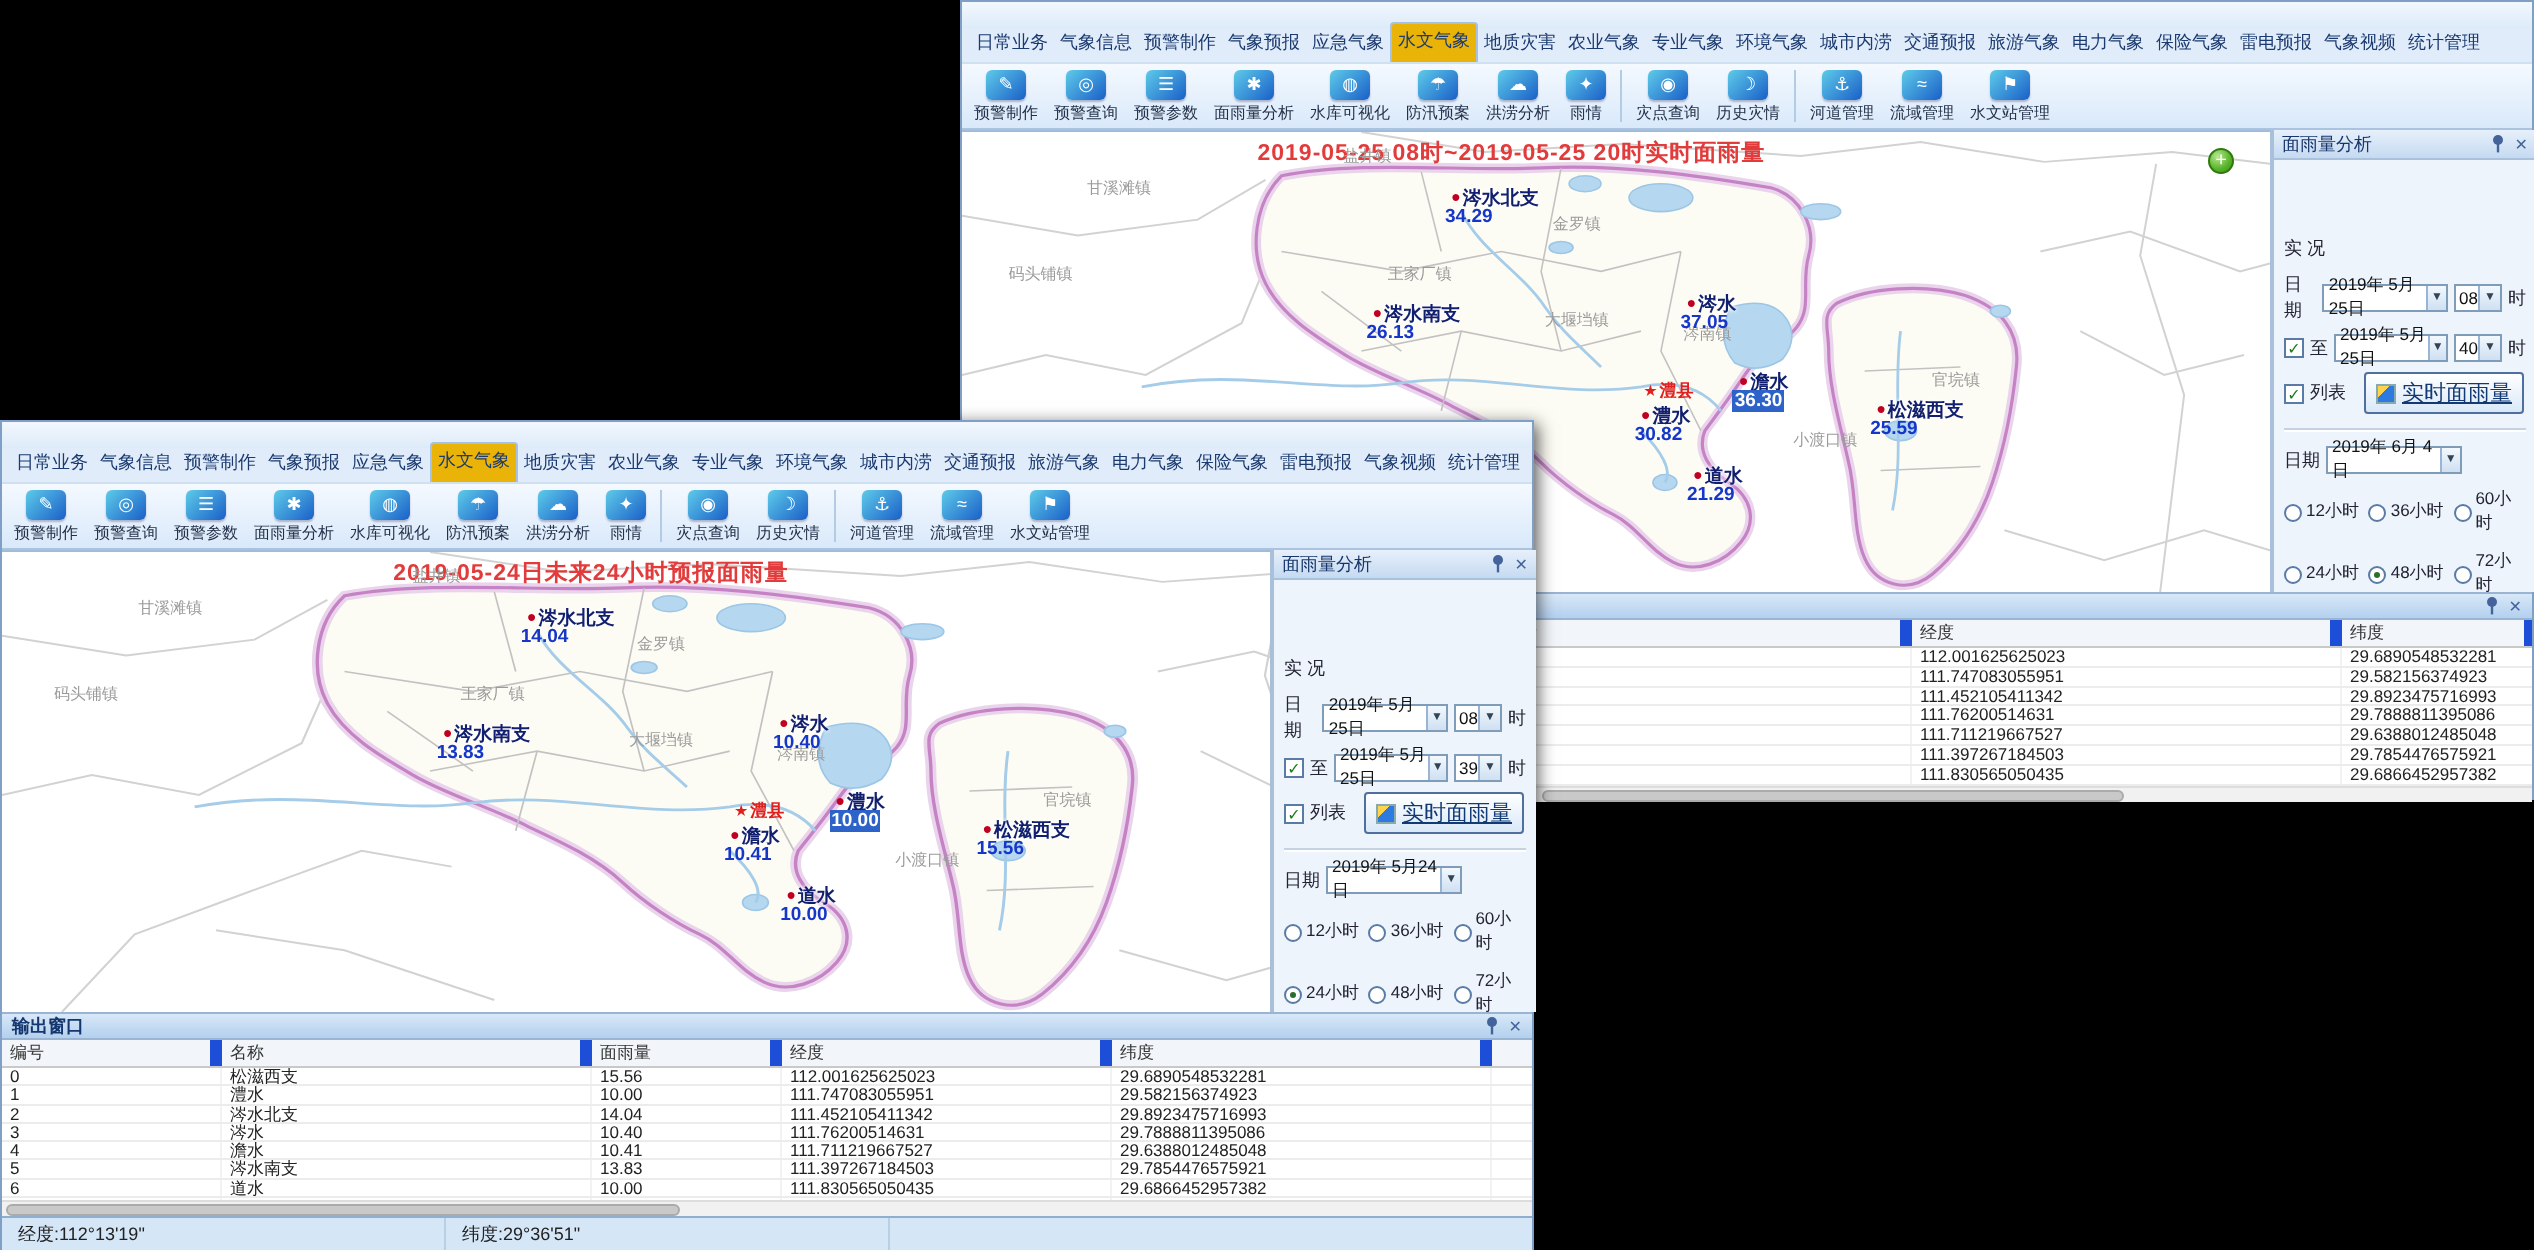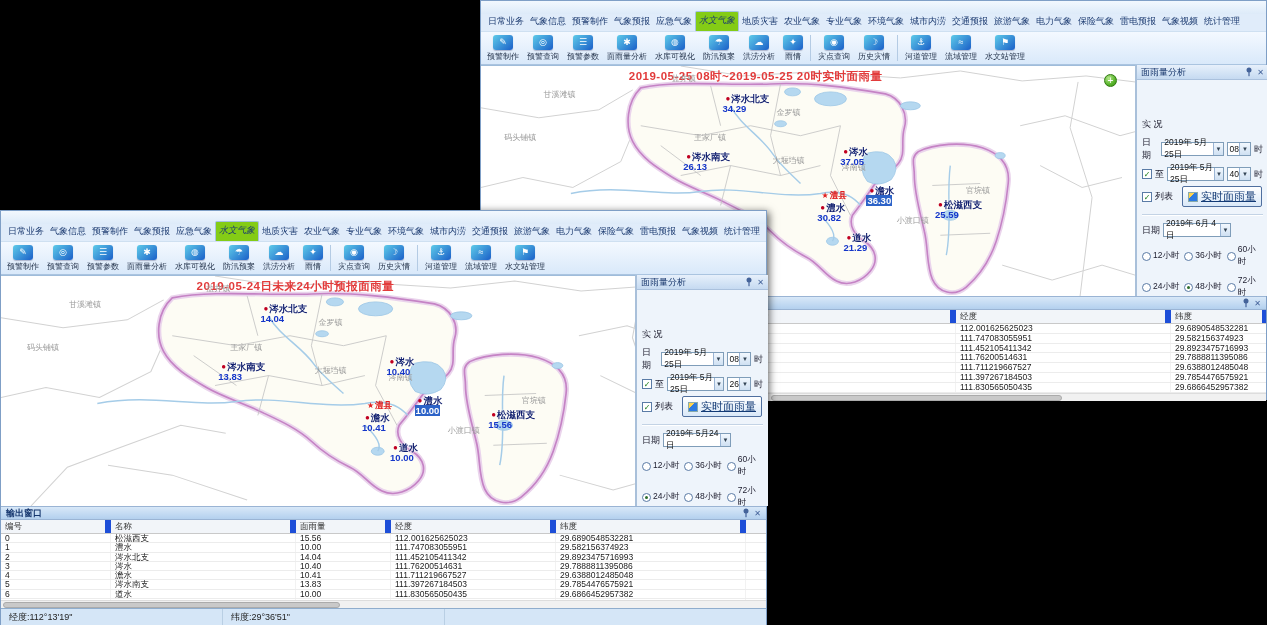--- a/index.html
+++ b/index.html
@@ -15,21 +15,21 @@
     background:linear-gradient(#f2f8fe,#c6dcf3);border-bottom:1px solid #a8c2de;padding:0 3px;font-size:9px;color:#1d3b6d;}
   .appico{width:8px;height:8px;border-radius:50%;background:radial-gradient(circle at 35% 30%,#9fd4ff,#1d6fd0);margin-right:3px;flex:0 0 auto;}
   .tb-title{position:absolute;left:50%;transform:translateX(-50%);font-size:8.5px;color:#27415f;white-space:nowrap;}
   .tb-controls{margin-left:auto;display:flex;gap:2px;}
   .tb-btn{width:15px;height:10px;font-size:7px;line-height:9px;text-align:center;color:#335;
     background:linear-gradient(#fff,#d7e5f5);border:1px solid #9ab4d4;border-radius:2px;}
 
   .tabstrip{position:absolute;left:0;right:0;top:13px;height:18px;display:flex;align-items:flex-end;
     background:#e0ecfa;padding-left:4px;border-bottom:1px solid #cfe0f1;}
   .tab{font-size:9px;color:#1b3a70;padding:2px 3px 3px;white-space:nowrap;}
-  .tab.active{background:#84cc16;border:1px solid #a6c2e0;border-bottom:none;border-radius:2px 2px 0 0;padding-bottom:4px;font-style:italic;}
+  .tab.active{background:#eab308;border:1px solid #a6c2e0;border-bottom:none;border-radius:2px 2px 0 0;padding-bottom:4px;}
 
   .toolbar{position:absolute;left:0;right:0;top:31px;height:33px;display:flex;align-items:stretch;
     background:linear-gradient(#f4f9ff,#d9e9fa);border-bottom:1px solid #aac4e0;padding:1px 2px;}
   .tool{display:flex;flex-direction:column;align-items:center;justify-content:center;padding:0 4px;gap:1px;}
   .ticon{width:20px;height:15px;border-radius:3px;color:#fff;font-size:9px;line-height:15px;text-align:center;
     background:linear-gradient(135deg,#5ecbe9,#1a5fc8);box-shadow:0 1px 1px rgba(0,0,60,.25);}
   .tlabel{font-size:8px;color:#23324a;white-space:nowrap;}
   .tsep{width:1px;background:#b4cbe4;margin:2px 3px;}
 
   .maparea{position:absolute;left:0;background:#fff;overflow:hidden;border-top:1px solid #9fbcda;}
@@ -620,21 +620,21 @@
           <span>时</span>
         </div>
         <div class="prow">
           <span class="chk">✓</span>
           <span>至</span>
           <span class="sel date">
               <span>2019年 5月25日</span>
               <span class="arr">▼</span>
             </span>
           <span class="sel hour">
-              <span>26</span>
+              <span>39</span>
               <span class="arr">▼</span>
             </span>
           <span>时</span>
         </div>
         <div class="prow">
           <span class="chk">✓</span>
           <span>列表</span>
           <span class="pbtn">
               <span class="bicon"></span>
               <span>实时面雨量</span>

